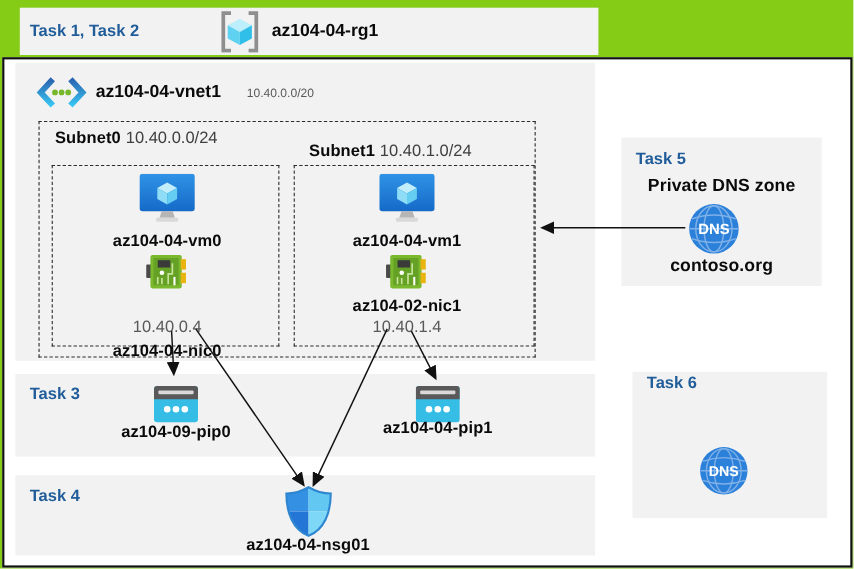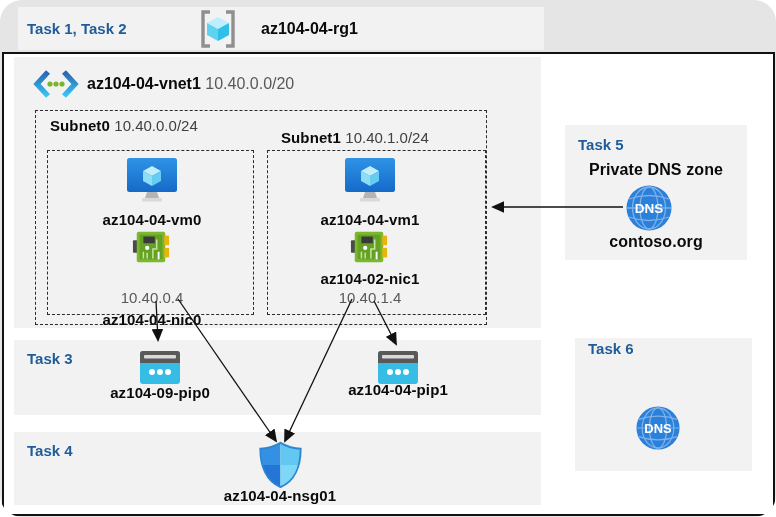--- a/index.html
+++ b/index.html
@@ -1,18 +1,18 @@
 <!DOCTYPE html>
 <html><head>
 <meta charset="utf-8">
 <style>
   html,body { margin:0; padding:0; background:#fff; }
   .stage {
     position:relative; width:776px; height:517px; overflow:hidden;
-    background:#e5e5e5; font-family:"Liberation Sans", sans-serif;border-radius:22px;
+    background:#84cc16; font-family:"Liberation Sans", sans-serif;
     -webkit-font-smoothing:antialiased;
   }
   .abs { position:absolute; }
   .band { background:#F2F2F2; }
   .big-box { border:2px solid #111; box-sizing:border-box; background:#fff; }
   .dashed { border:1px dashed #2b2b2b; box-sizing:border-box; }
   .task-label { font-weight:bold; font-size:15px; color:#1F5C99; }
   .entity { font-weight:bold; font-size:15px; color:#0a0a0a; letter-spacing:0.1px; }
   .entity-lg { font-weight:bold; font-size:16px; color:#0a0a0a; }
   .value { font-size:15px; color:#595959; }
@@ -29,21 +29,21 @@
     <span class="abs task-label" style="left:9px; top:13px;">Task 1, Task 2</span>
     <span class="abs" style="left:181px; top:3px;">
       <svg width="38" height="38" viewBox="0 0 38 38">
         <path d="M11,2 H4 V36 H11" fill="none" stroke="#8f8f8f" stroke-width="3.4"></path>
         <path d="M27,2 H34 V36 H27" fill="none" stroke="#8f8f8f" stroke-width="3.4"></path>
         <polygon points="19,7 30,13 19,19 8,13" fill="#bdeefb"></polygon>
         <polygon points="8,13 19,19 19,31 8,25" fill="#5fd2f2"></polygon>
         <polygon points="30,13 19,19 19,31 30,25" fill="#30bfe8"></polygon>
       </svg>
     </span>
-    <span class="abs entity-lg" style="left:229px; top:13px;margin-left:14px;">az104-04-rg1</span>
+    <span class="abs entity-lg" style="left:229px; top:13px;">az104-04-rg1</span>
   </div>
 
   <div class="abs big-box" style="left:2px; top:52px; width:773px; height:464px;"></div>
 
   <div class="abs band" style="left:14px; top:57px; width:527px; height:271px;"></div>
 
   <span class="abs" style="left:33px; top:69px;">
     <svg width="46" height="30" viewBox="0 0 46 30">
       <defs>
         <linearGradient id="gvn" x1="0" y1="0" x2="0" y2="1">
@@ -53,21 +53,21 @@
       </defs>
       <polyline points="15,3 4,15 15,27" fill="none" stroke="url(#gvn)" stroke-width="5.4"></polyline>
       <polyline points="31,3 42,15 31,27" fill="none" stroke="url(#gvn)" stroke-width="5.4"></polyline>
       <circle cx="17" cy="15" r="2.6" fill="#76b82a"></circle>
       <circle cx="23" cy="15" r="2.6" fill="#76b82a"></circle>
       <circle cx="29" cy="15" r="2.6" fill="#76b82a"></circle>
     </svg>
   </span>
   <span class="abs" style="left:87px; top:75px;">
     <span class="entity-lg">az104-04-vnet1</span>
-    <span class="value" style="font-size:16px;">10.40.0.0/20</span>
+    <span class="value" style="font-size:11px;margin-left:19px;">10.40.0.0/20</span>
   </span>
 
   <div class="abs dashed" style="left:35px; top:110px; width:452px; height:215px;"></div>
 
   <span class="abs" style="left:50px; top:117px;">
     <span class="entity">Subnet0</span>
     <span class="value-dk">10.40.0.0/24</span>
   </span>
   <div class="abs dashed" style="left:47px; top:150px; width:207px; height:165px;"></div>
 

